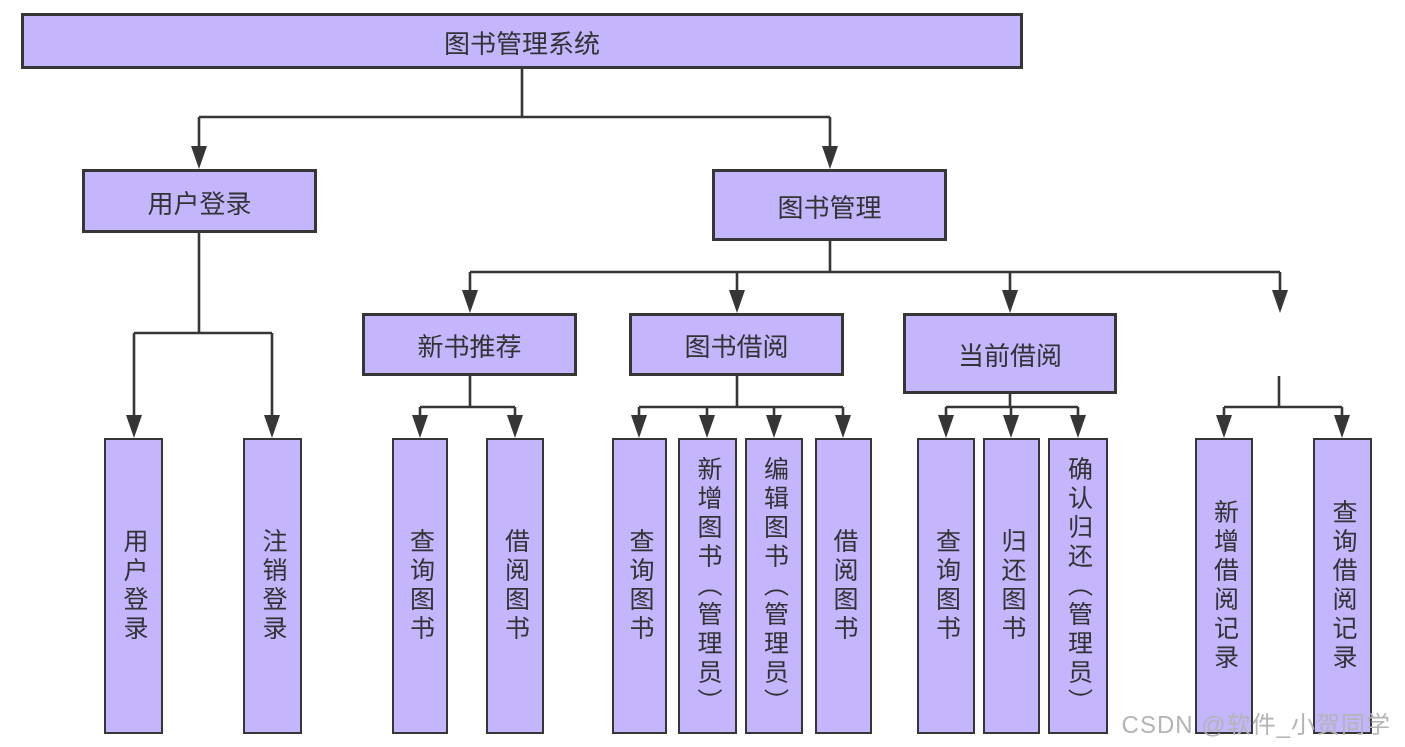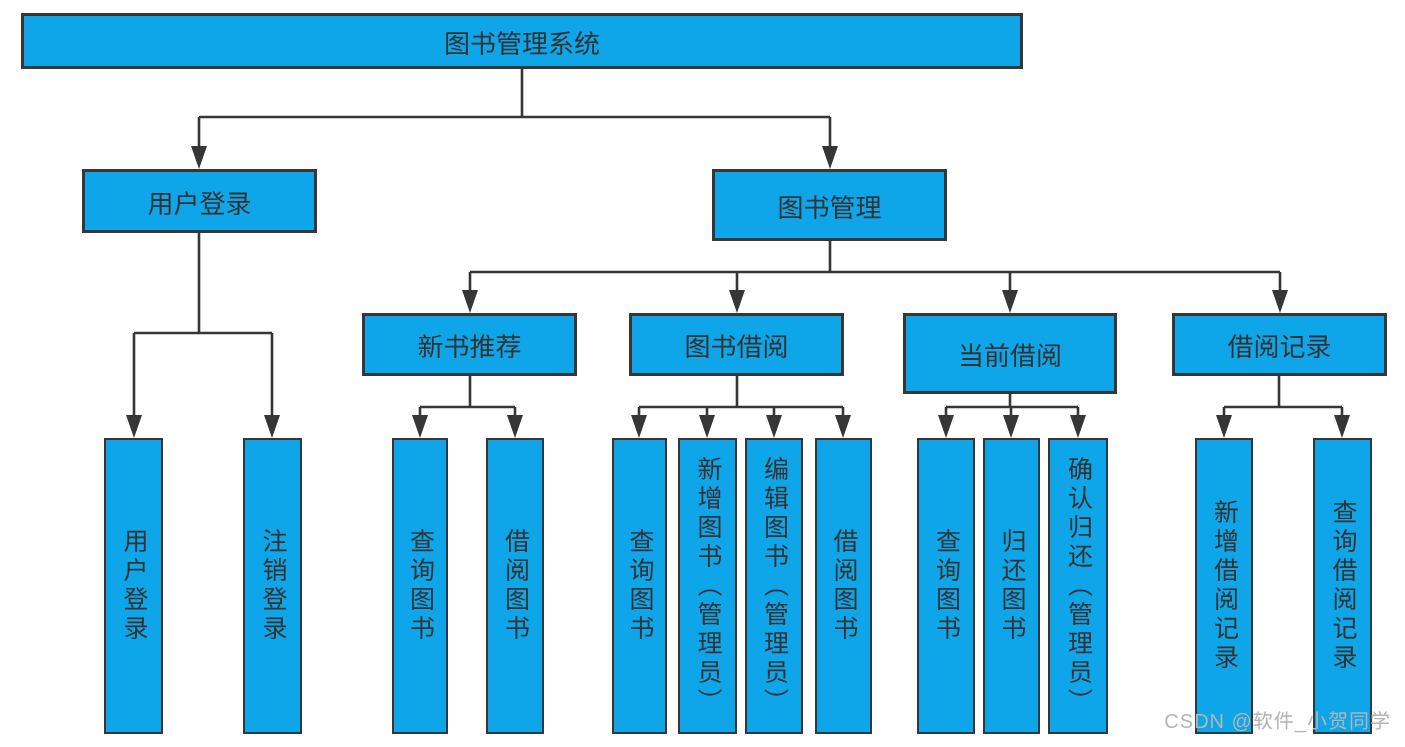--- a/index.html
+++ b/index.html
@@ -16,41 +16,41 @@
     position: absolute;
     left: 0; top: 0;
     width: 1405px; height: 747px;
     pointer-events: none;
   }
   .wires path { stroke: #363636; stroke-width: 2.6; fill: none; }
   .wires polygon { fill: #363636; stroke: none; }
   .box {
     position: absolute;
     box-sizing: border-box;
-    background: #0ea5e9;
+    background: #c4b5fd;
     border: 3px solid #363636;
     display: flex;
     align-items: center;
     justify-content: center;
     font-size: 26px;
     color: #333333;
   }
   .box .lbl { white-space: nowrap; }
   .vbox { border-width: 2.5px; font-size: 25px; }
   .vbox .lbl {
     writing-mode: vertical-rl;
     text-orientation: mixed;
     letter-spacing: 4px;
     line-height: 1;
   }
   .watermark {
     position: absolute;
     top: 705px;
     right: 14px;
-    font-size: 20px;
+    font-size: 24px;
     color: #b4b4b4;
     letter-spacing: 1px;
     white-space: nowrap;
   }
 </style>
 </head>
 <body>
 
 <div class="stage">
 
@@ -110,23 +110,20 @@
 
   <div class="box" style="left:362px;top:313px;width:215px;height:63px">
     <span class="lbl">新书推荐</span>
   </div>
   <div class="box" style="left:629px;top:313px;width:215px;height:63px">
     <span class="lbl">图书借阅</span>
   </div>
   <div class="box" style="left:903px;top:313px;width:214px;height:81px">
     <span class="lbl">当前借阅</span>
   </div>
-  <div class="box" style="left:1172px;top:313px;width:215px;height:63px">
-    <span class="lbl">借阅记录</span>
-  </div>
 
   <div class="box vbox" style="left:104px;top:438px;width:59px;height:296px">
     <span class="lbl">用户登录</span>
   </div>
   <div class="box vbox" style="left:243px;top:438px;width:59px;height:296px">
     <span class="lbl">注销登录</span>
   </div>
 
   <div class="box vbox" style="left:392px;top:438px;width:56px;height:296px">
     <span class="lbl">查询图书</span>

